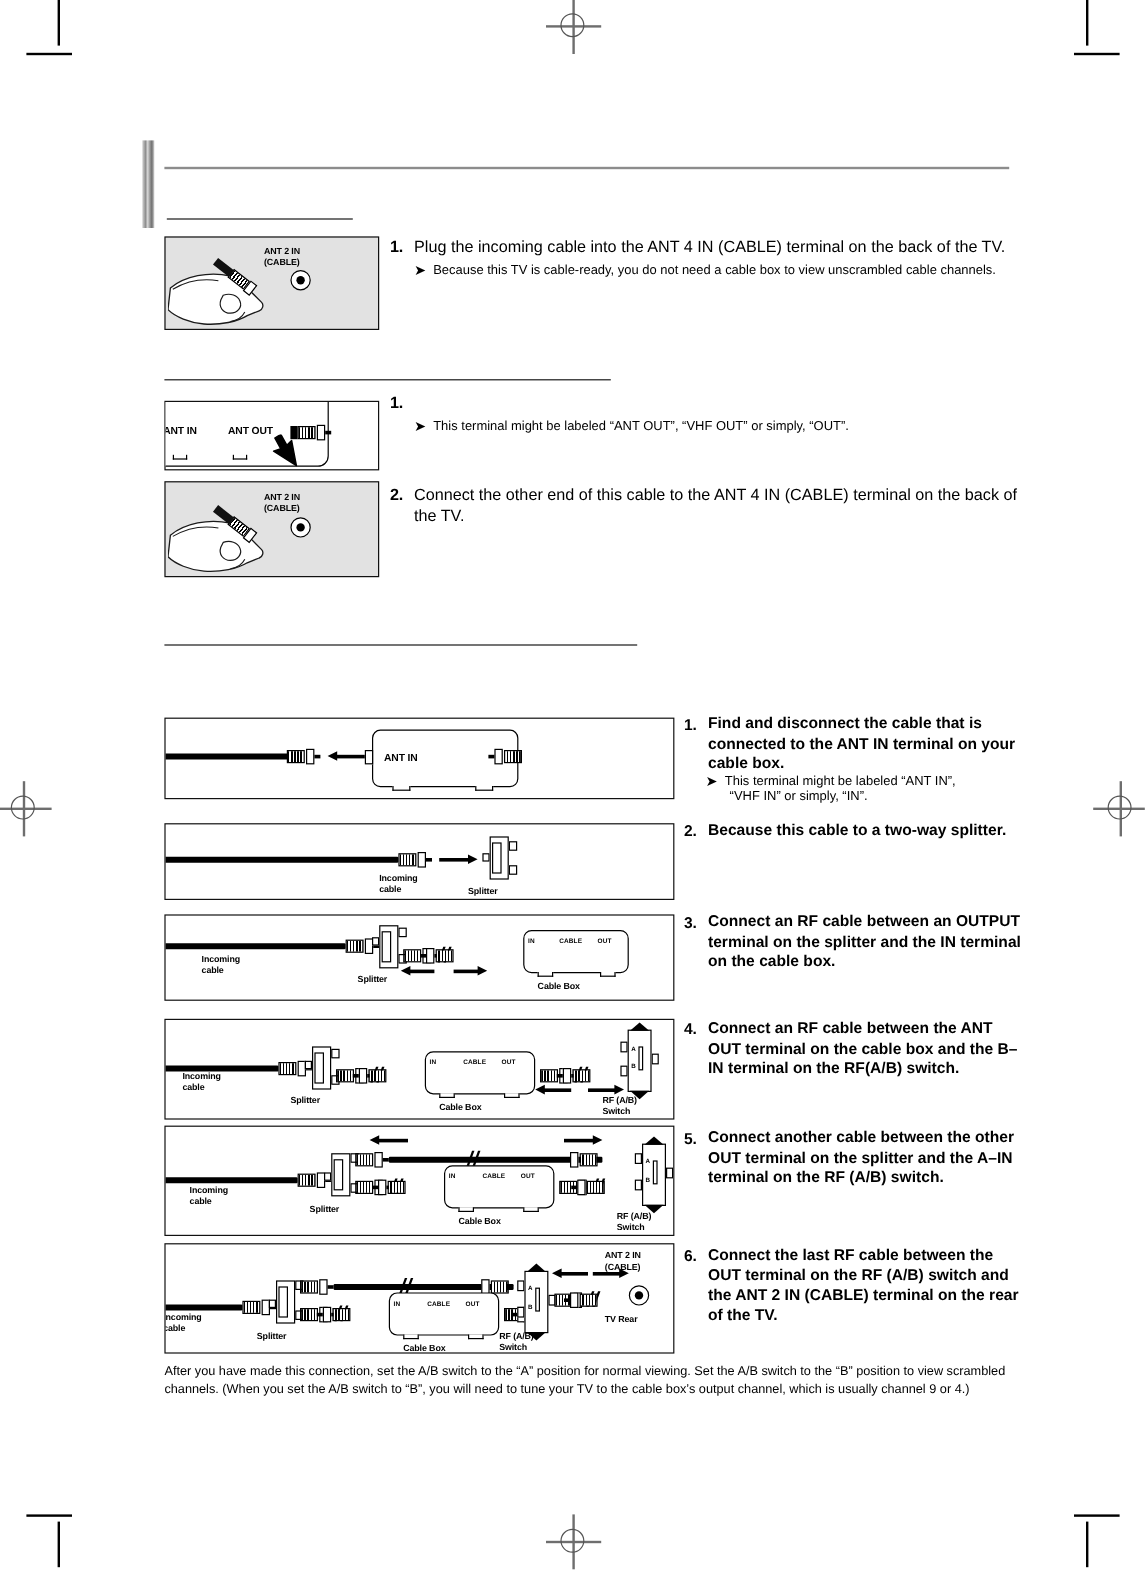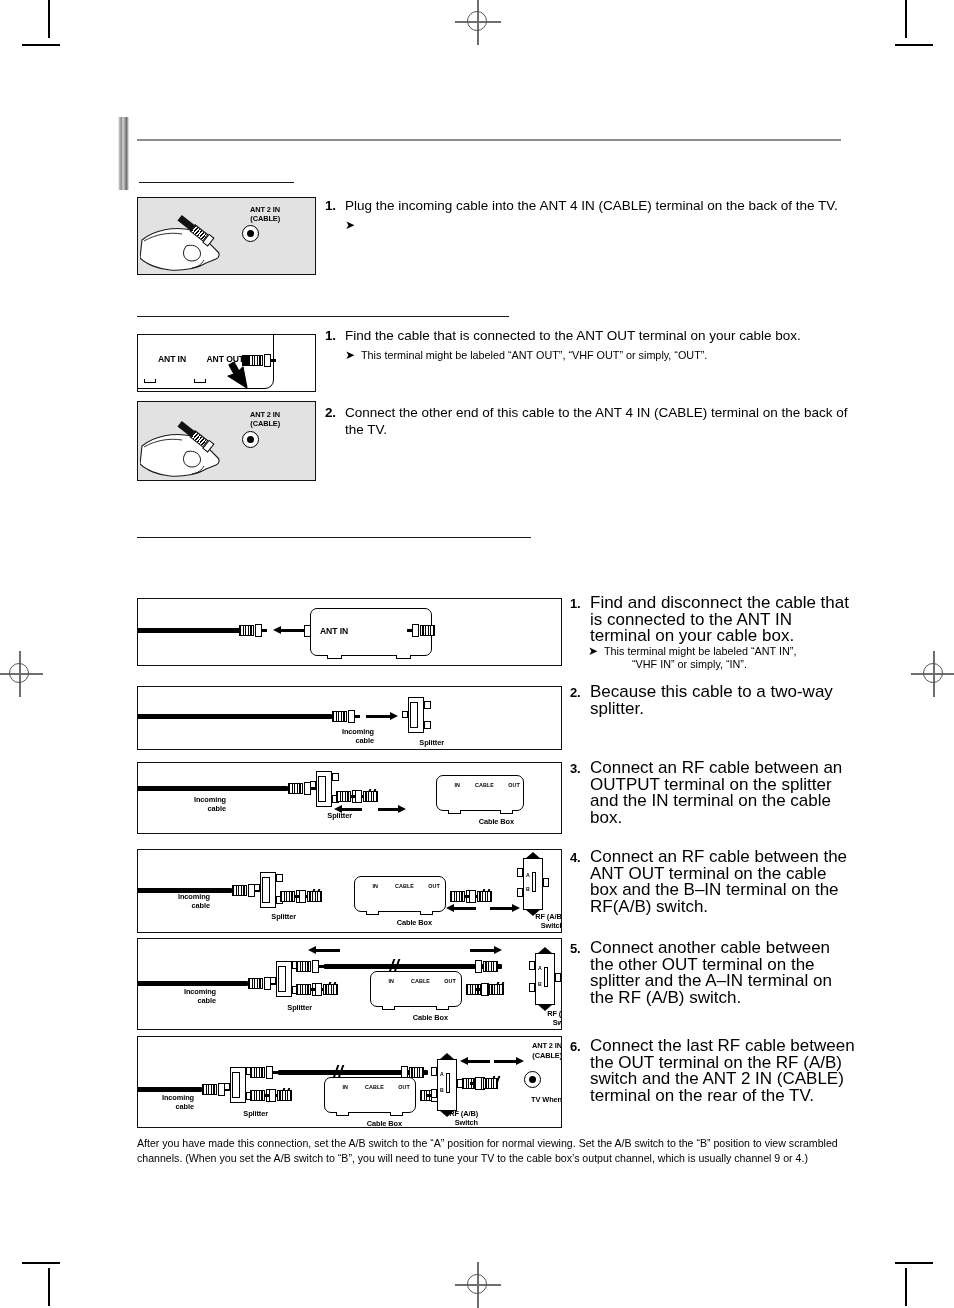--- a/index.html
+++ b/index.html
@@ -58,39 +58,39 @@
   .ill.gray { background: #e2e2e2; }
 
   
   .step { position: absolute; display: flex; align-items: flex-start; }
   .step .num {
     font-weight: bold; font-size: 13.5px; line-height: 17px;
     width: 20px; flex: none; letter-spacing: -0.2px;
   }
   .step .body { font-size: 13.5px; line-height: 17px; }
   .step.small .num { font-size: 13px; }
-  .step.small .body { font-size: 17px; line-height: 16.5px; }
+  .step.small .body { font-size: 13px; line-height: 16.5px; font-weight: bold; }
 
   .note { position: absolute; display: flex; align-items: flex-start; }
   .note .bullet {
     flex: none; width: 16px; font-size: 12px; line-height: 15px;
     font-family: "DejaVu Sans", sans-serif;
   }
   .note .ntext { font-size: 10.8px; line-height: 14px; }
 
   .footnote {
     position: absolute; font-size: 10.6px; line-height: 15px;
   }
 
   
   .cable { position: absolute; background: #000; border-radius: 1px; }
   .cable.h { height: 5px; }
   .label {
     position: absolute; font-weight: bold; font-size: 7.4px;
-    line-height: 9px; text-align: right; white-space: nowrap;
+    line-height: 9px; text-align: left; white-space: nowrap;
     letter-spacing: -0.1px;
   }
   .label.tiny { font-size: 5.4px; letter-spacing: 0.1px; }
   .label.lg { font-size: 8.6px; }
 
   
   .devbox {
     position: absolute; border: 1.5px solid #000; border-radius: 7px;
     background: #fff; box-sizing: border-box;
   }
@@ -261,20 +261,21 @@
       <div style="position:absolute; left:-16px; top:1px; width:17px; height:7px; background:#111;"></div>
     </div>
   </div>
 
   <div class="step" style="left:325px; top:197px; width:520px;">
     <div class="num">1.</div>
     <div class="body">Plug the incoming cable into the ANT 4 IN (CABLE) terminal on the back of the TV.</div>
   </div>
   <div class="note" style="left:345px; top:218px; width:500px;">
     <div class="bullet">➤</div>
+    <div class="ntext">Because this TV is cable-ready, you do not need a cable box to view unscrambled cable channels.</div>
   </div>
 
   <div class="ill" style="left:137px; top:334px; width:179px; height:58px;">
     <div style="position:absolute; left:-14px; top:-10px; width:150px; height:64px;
                 border:1.5px solid #000; border-radius:9px; background:#fff; box-sizing:border-box;"></div>
     <div class="label lg" style="left:-2px; top:20px; width:50px;">ANT IN</div>
     <div class="label lg" style="left:52px; top:20px; width:54px;">ANT OUT</div>
     <div class="foot" style="left:6px; top:44px; width:12px;"></div>
     <div class="foot" style="left:56px; top:44px; width:12px;"></div>
     <div style="position:absolute; left:104px; top:20px; width:6px; height:11px; background:#000;"></div>
@@ -285,21 +286,20 @@
     </div>
     <div class="cursor" style="left:87px; top:27px;">
       <svg width="26" height="30" viewBox="0 0 26 30">
         <path d="M22 26 L3 14 L9 12 L4 3 L9 0 L14 9 L18 5 Z" fill="#000" stroke="#000" stroke-width="1.2" stroke-linejoin="round"></path>
       </svg>
     </div>
   </div>
 
   <div class="step" style="left:325px; top:327px; width:520px;">
     <div class="num">1.</div>
-    <div class="body">Find the cable that is connected to the ANT OUT terminal on your cable box.</div>
   </div>
   <div class="note" style="left:345px; top:348px; width:500px;">
     <div class="bullet">➤</div>
     <div class="ntext">This terminal might be labeled “ANT OUT”, “VHF OUT” or simply, “OUT”.</div>
   </div>
 
   <div class="ill gray" style="left:137px; top:401px; width:179px; height:80px;">
     <div class="label" style="left:82px; top:8px; width:60px;">ANT 2 IN</div>
     <div class="label" style="left:82px; top:17px; width:60px;">(CABLE)</div>
     <div class="jack" style="left:104px; top:29px;">
@@ -354,21 +354,21 @@
   </div>
 
   <div class="step small" style="left:570px; top:595px; width:280px;">
     <div class="num">1.</div>
     <div class="body">Find and disconnect the cable that is connected to the ANT IN terminal on your cable box.</div>
   </div>
   <div class="note" style="left:588px; top:644px; width:262px;">
     <div class="bullet">➤</div>
     <div class="ntext">This terminal might be labeled “ANT IN”,</div>
   </div>
-  <div class="note" style="left:632px; top:657px; width:248px;text-align:center;">
+  <div class="note" style="left:608px; top:657px; width:248px;text-align:center;">
     <div class="ntext">“VHF IN” or simply, “IN”.</div>
   </div>
 
   <div class="ill" style="left:137px; top:686px; width:425px; height:64px;">
     <div class="cable h" style="left:-2px; top:27px; width:196px;"></div>
     <div class="conn" style="left:194px; top:23px;">
       <div class="barrel"></div>
         <div class="ring"></div>
         <div class="pin"></div>
     </div>
@@ -729,21 +729,21 @@
     <div class="arrow right" style="left:356px; top:20px; width:30px;">
       <div class="shaft" style="width:24px;"></div>
         <div class="head"></div>
     </div>
     <div class="label" style="left:366px; top:4px; width:58px;">ANT 2 IN</div>
     <div class="label" style="left:366px; top:14px; width:58px;">(CABLE)</div>
     <div class="jack" style="left:386px; top:34px;">
       <div class="o1"></div>
         <div class="o2"></div>
     </div>
-    <div class="label" style="left:366px; top:58px; width:58px;">TV When</div>
+    <div class="label" style="left:366px; top:58px; width:58px;">TV Rear</div>
   </div>
 
   <div class="step small" style="left:570px; top:1038px; width:288px;">
     <div class="num">6.</div>
     <div class="body">Connect the last RF cable between the OUT terminal on the RF (A/B) switch and the ANT 2 IN (CABLE) terminal on the rear of the TV.</div>
   </div>
 
   <div class="footnote" style="left:137px; top:1136px; width:710px;">After you have made this connection, set the A/B switch to the “A” position for normal viewing. Set the A/B switch to the “B” position to view scrambled channels. (When you set the A/B switch to “B”, you will need to tune your TV to the cable box’s output channel, which is usually channel 9 or 4.)</div>
 
 </div>

